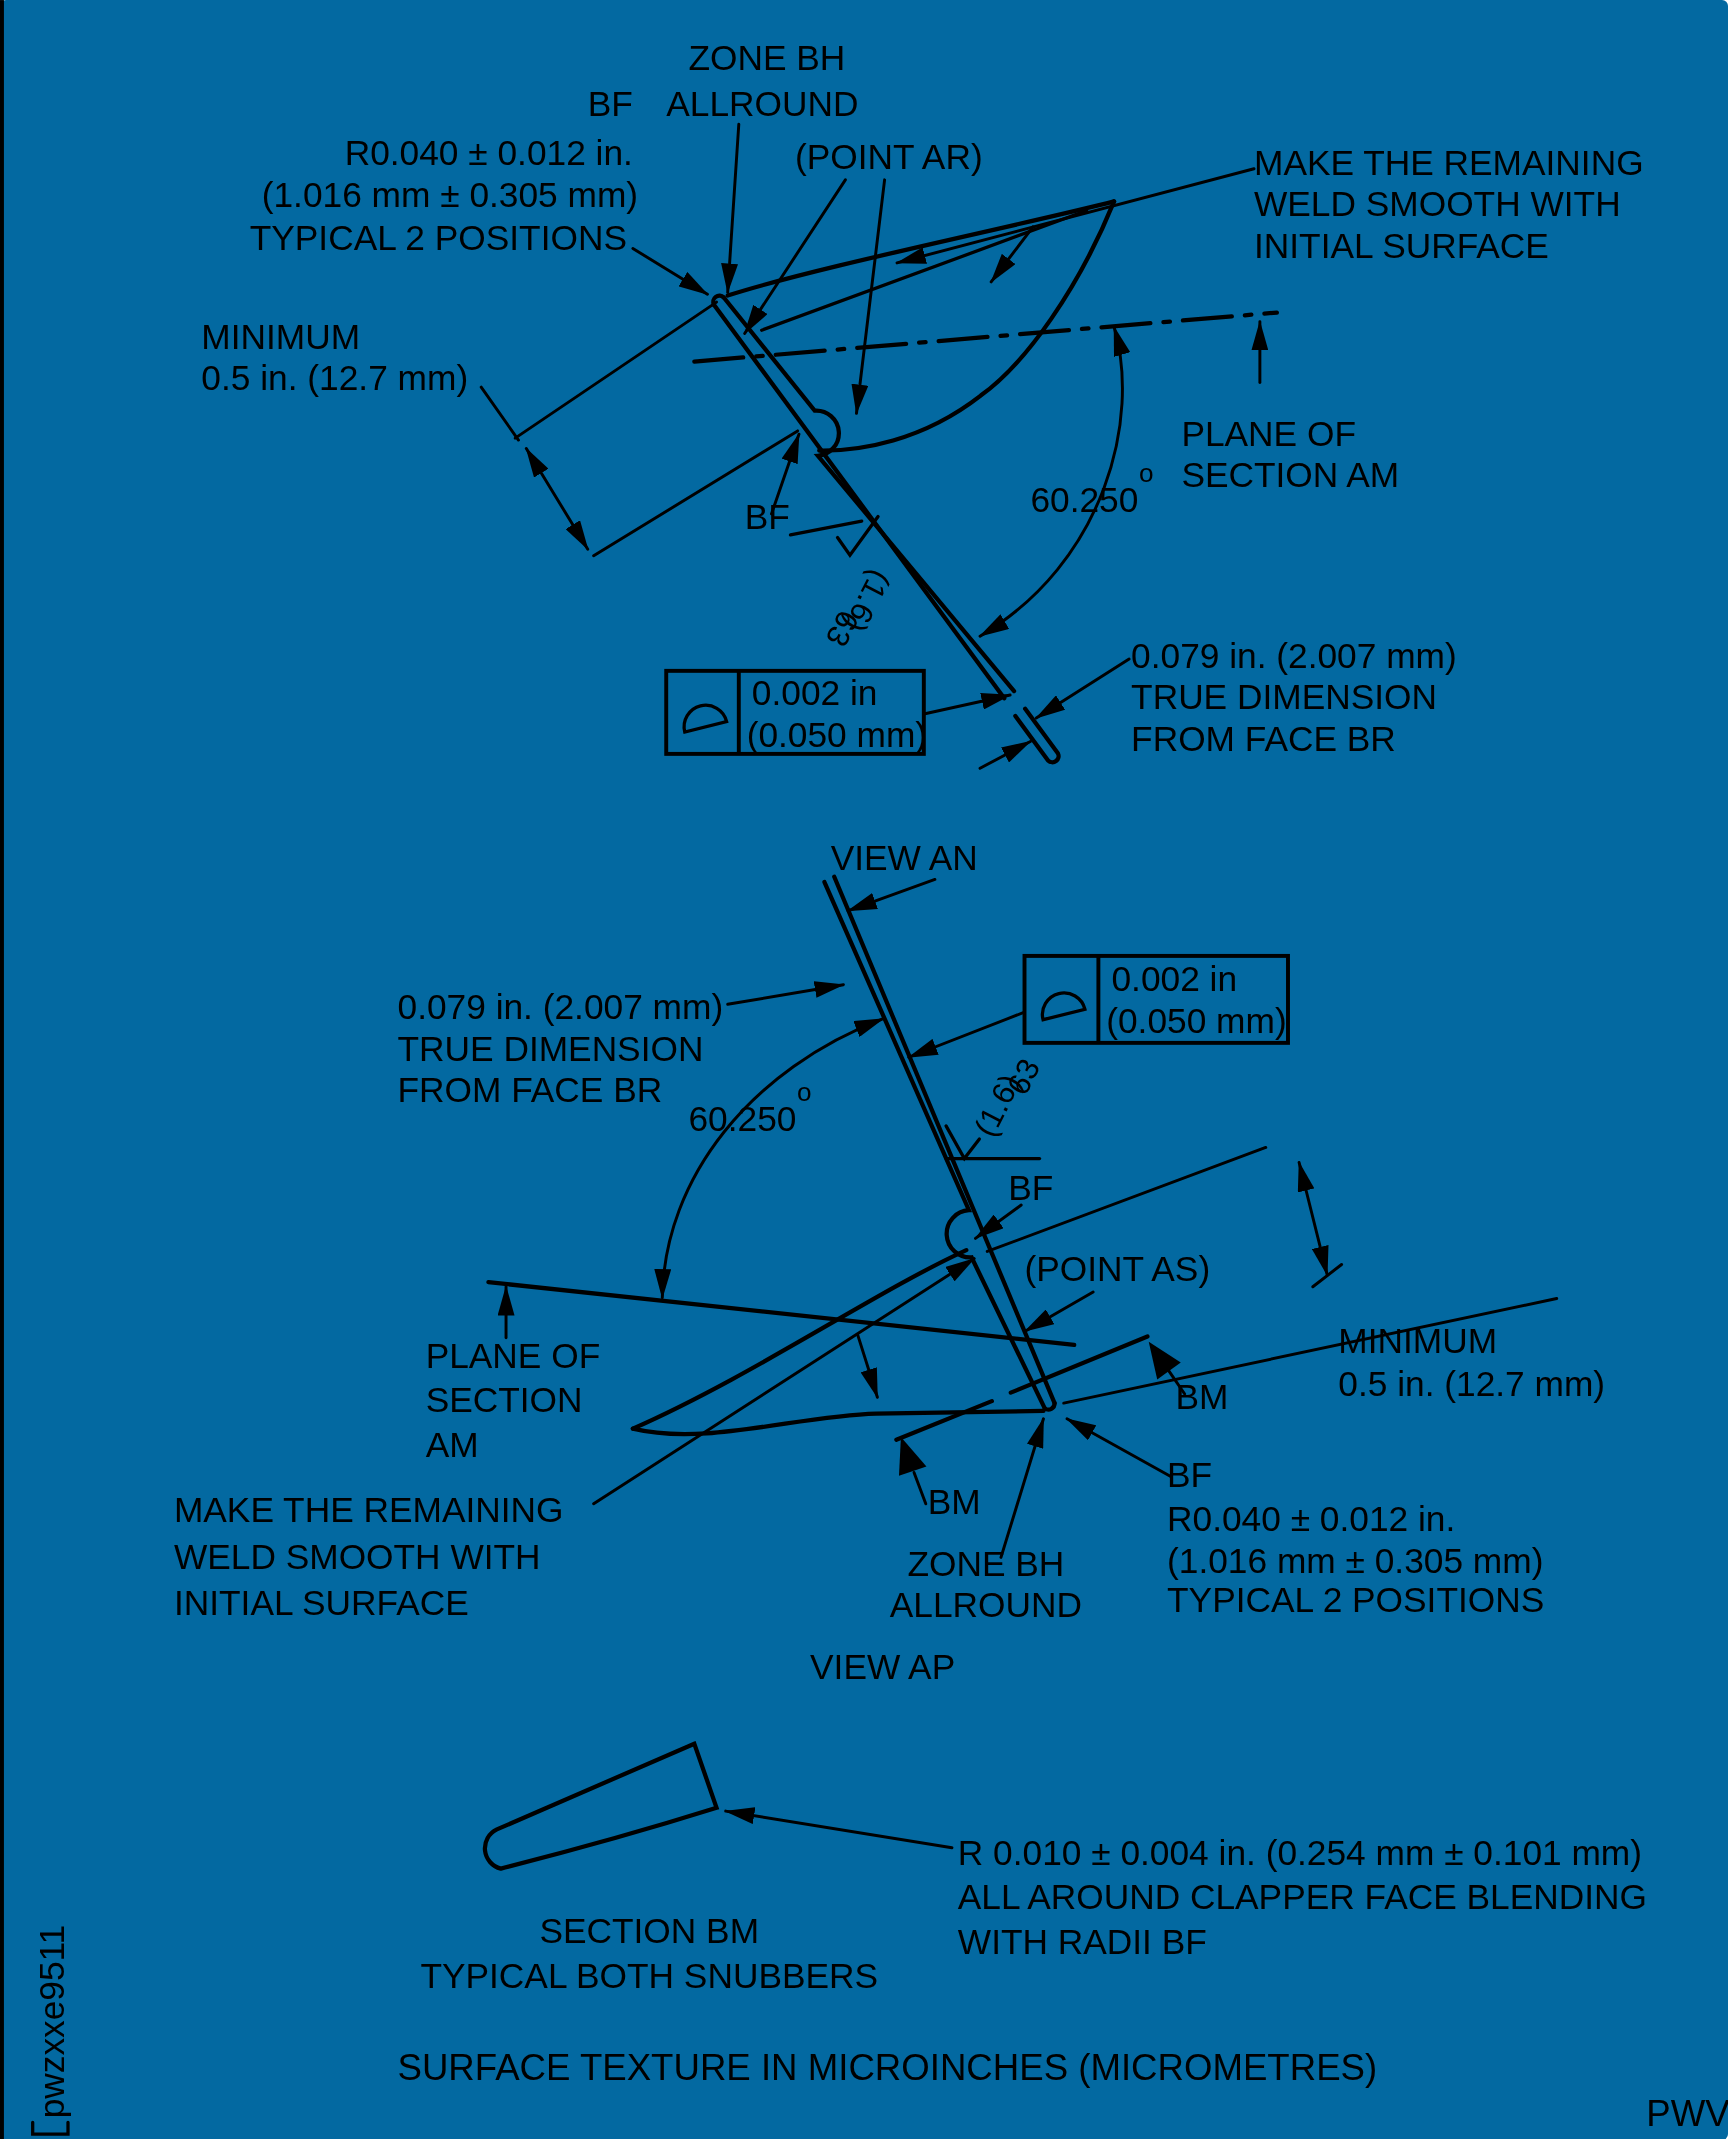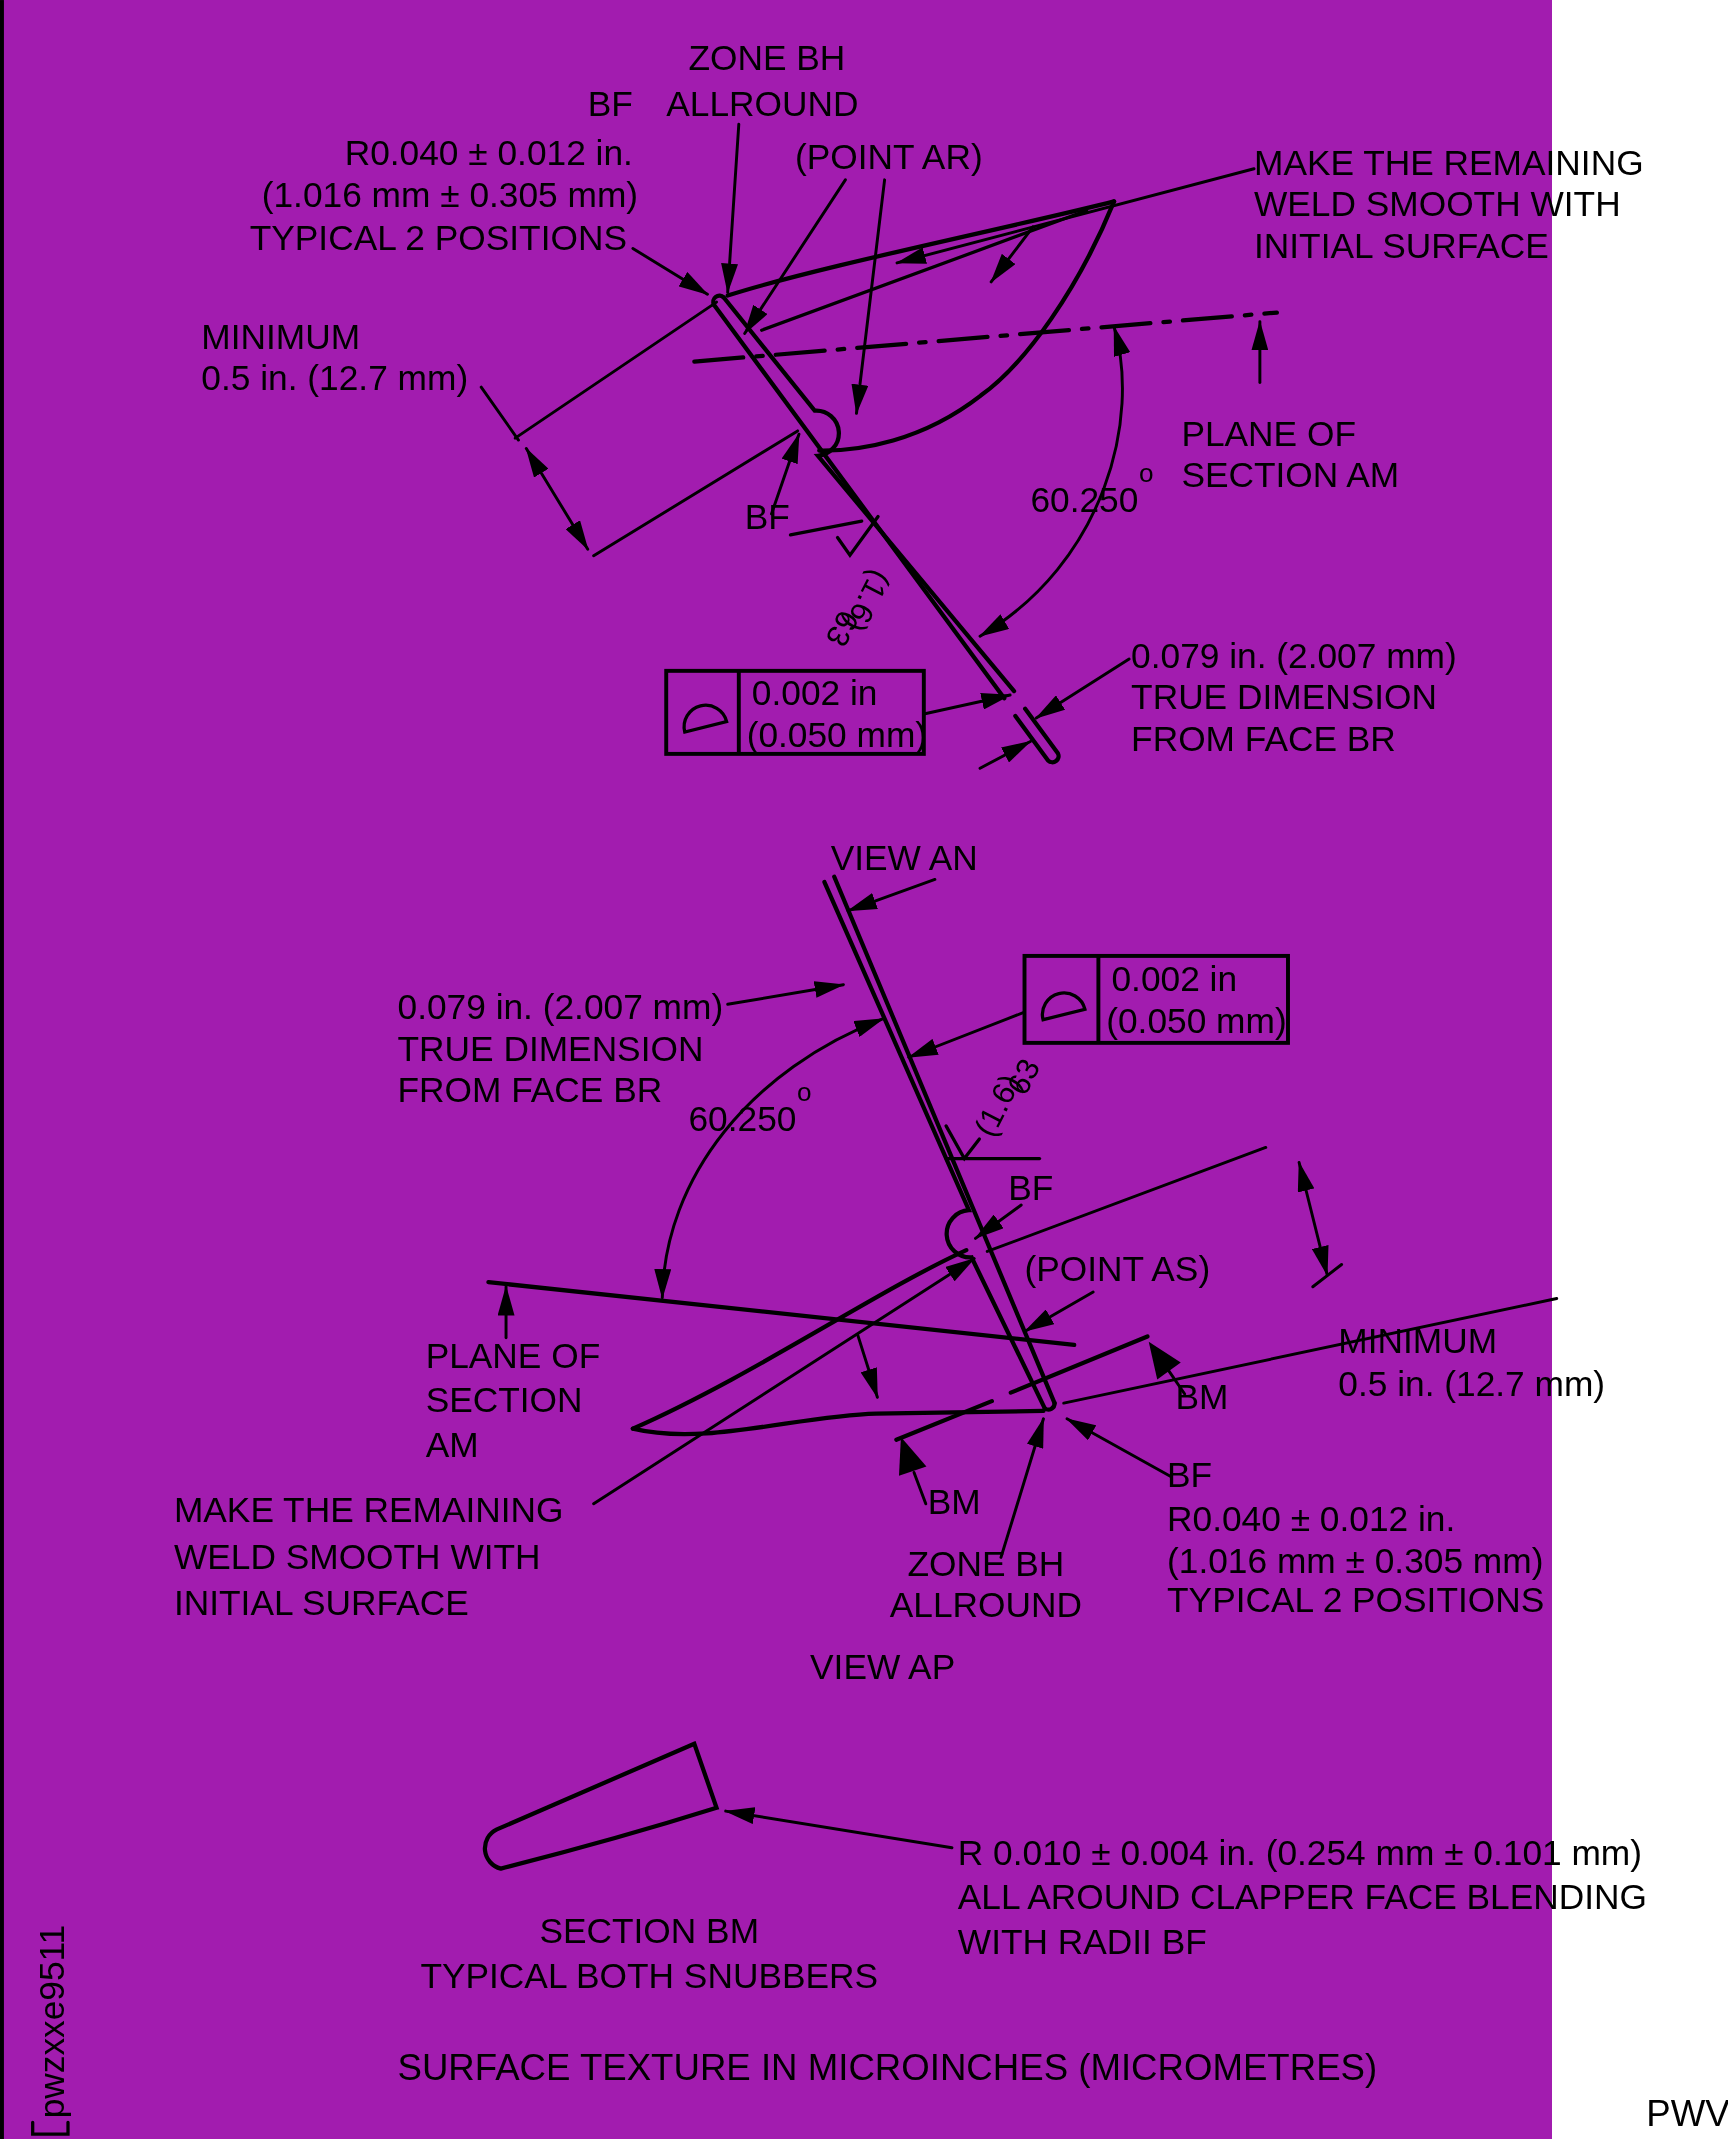--- a/index.html
+++ b/index.html
@@ -1,16 +1,16 @@
 <!DOCTYPE html>
 <html style="font-size:10.5px"><head>
 <meta charset="utf-8">
 <style>
   html,body{margin:0;padding:0;background:#ffffff;}
-  .page{width:1552px;height:2140px;background:#a21caf;position:relative;}
+  .page{width:1728px;height:2140px;background:#0369a1;position:relative;border-radius:6px;}
   svg{display:block;}
   text{font-family:"Liberation Sans",sans-serif;font-size:54px;fill:#000;}
   .sup{font-size:40px;}
   .rot{font-size:48px;}
   .ftr{font-size:56px;}
   .ln{stroke:#000;stroke-width:5;fill:none;stroke-linecap:round;}
   .thin{stroke:#000;stroke-width:4.5;fill:none;stroke-linecap:round;}
   .thk{stroke:#000;stroke-width:6.5;fill:none;stroke-linecap:round;}
   .fcfbox{stroke:#000;stroke-width:6;fill:none;}
   .fill{fill:#000;stroke:none;}

